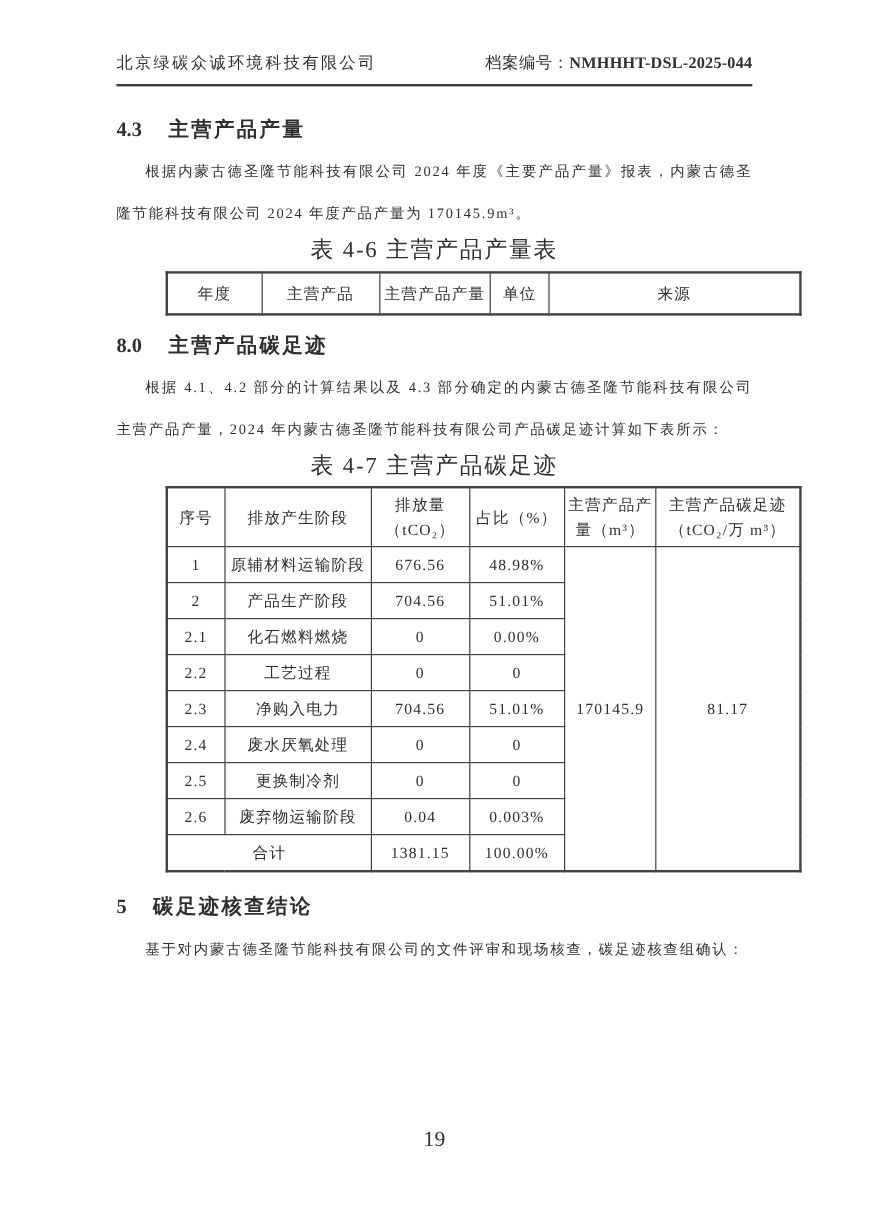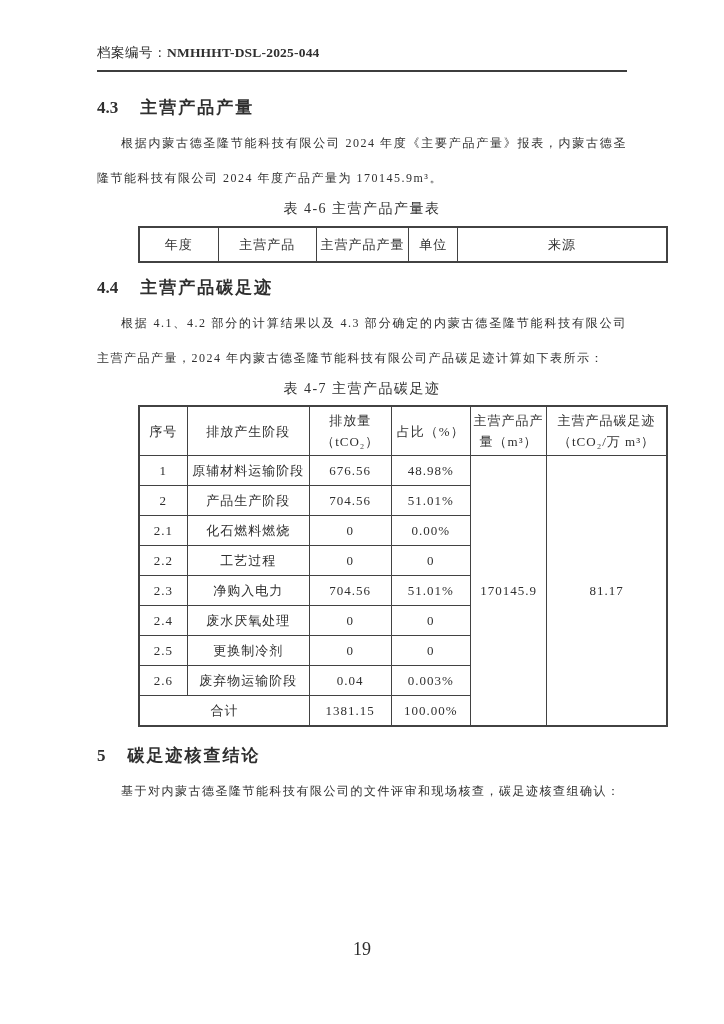--- a/index.html
+++ b/index.html
@@ -47,21 +47,21 @@
     line-height: 35px;
     text-indent: 2em;
     text-align: justify;
     text-justify: inter-character;
     letter-spacing: 1.5px;
   }
   
   .caption {
     margin-top: 2px;
     text-align: center;
-    font-size: 14px;
+    font-size: 19px;
     letter-spacing: 1.5px;
     line-height: 22px;
   }
   
   table {
     border-collapse: collapse;
     width: 100%;
     table-layout: fixed;
     border: 2px solid #424242;
     margin-left: 41px;
@@ -90,20 +90,21 @@
     text-align: center;
     font-size: 18px;
   }
 </style>
 </head>
 <body>
 
 <div class="page">
 
   <div class="doc-header">
+    <span class="company">北京绿碳众诚环境科技有限公司</span>
     <span class="archive">
       <span>档案编号：</span><span class="num">NMHHHT-DSL-2025-044</span>
     </span>
   </div>
 
   <h2 class="sec">
     <span class="secnum">4.3</span><span>主营产品产量</span>
   </h2>
   <p class="body">根据内蒙古德圣隆节能科技有限公司 2024 年度《主要产品产量》报表，内蒙古德圣隆节能科技有限公司 2024 年度产品产量为 170145.9m³。</p>
 
@@ -114,21 +115,21 @@
       <th style="width:14.7%">年度</th>
       <th style="width:18.5%">主营产品</th>
       <th style="width:17.5%">主营产品产量</th>
       <th style="width:8.7%">单位</th>
       <th style="width:40.6%">来源</th>
     </tr>
   </tbody>
     </table>
 
   <h2 class="sec sec-44">
-    <span class="secnum">4.4</span><span>主营产品碳足迹</span>
+    <span class="secnum">8.0</span><span>主营产品碳足迹</span>
   </h2>
   <p class="body">根据 4.1、4.2 部分的计算结果以及 4.3 部分确定的内蒙古德圣隆节能科技有限公司主营产品产量，2024 年内蒙古德圣隆节能科技有限公司产品碳足迹计算如下表所示：</p>
 
   <div class="caption">表 4-7 主营产品碳足迹</div>
   <table class="tbl-47">
     <tbody>
         <tr>
       <th style="width:8.6%">
             <span class="hl">序号</span>
           </th>

